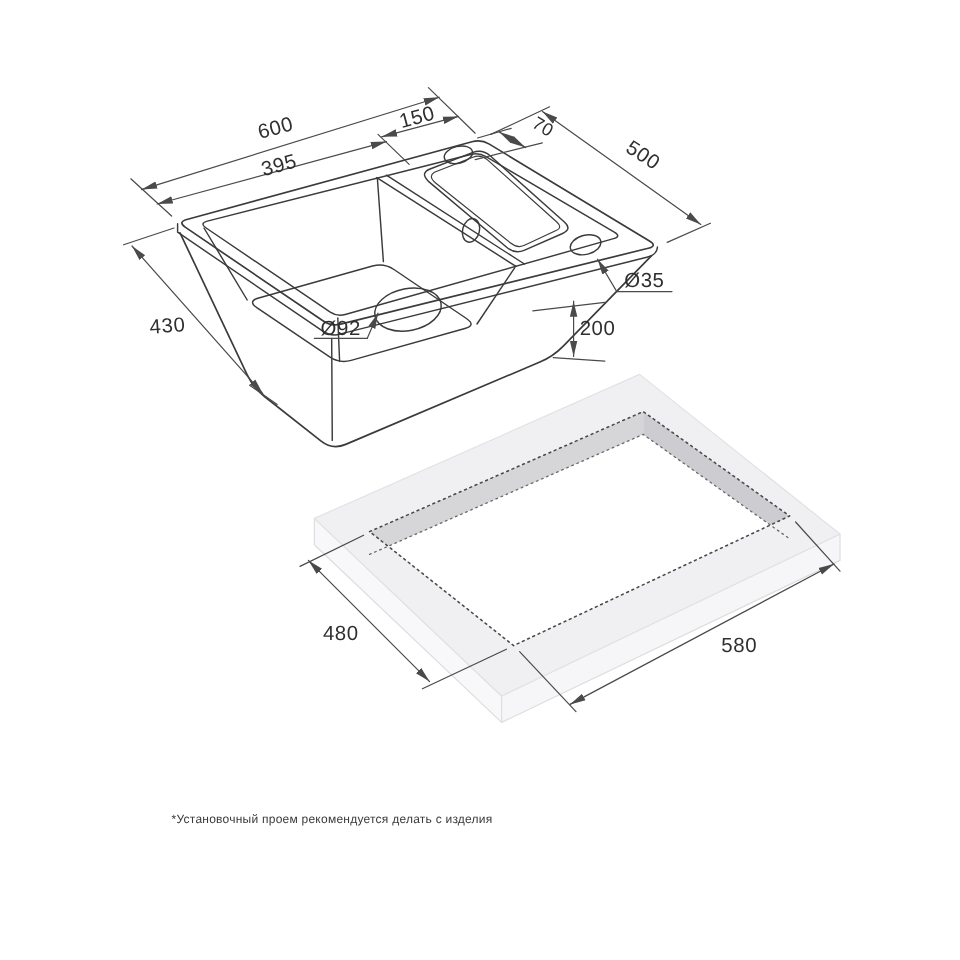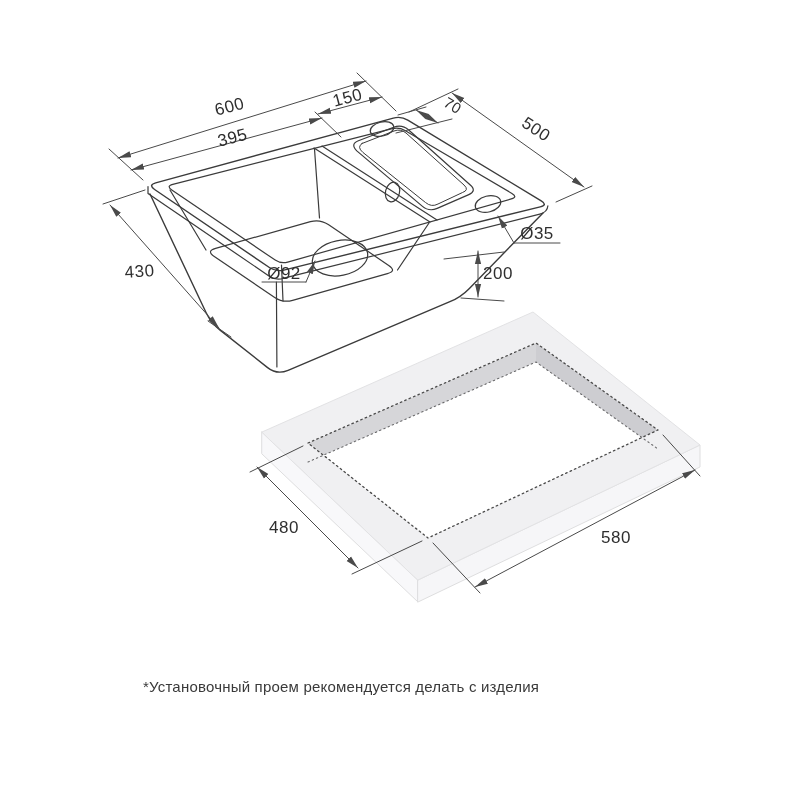--- a/index.html
+++ b/index.html
@@ -8,21 +8,21 @@
     font-family:"Liberation Sans", sans-serif;
   }
   #drawing{position:absolute;left:0;top:0;}
   .dim-text{
     font-family:"Liberation Sans", sans-serif;
     font-size:17px;fill:#2f2f2f;letter-spacing:0.5px;
   }
   .dim-text.small{font-size:15px;}
   .note{
     position:absolute;left:143px;top:678px;width:520px;
-    font-size:15px;color:#3a3a3a;letter-spacing:0.2px;
+    font-size:10px;color:#3a3a3a;letter-spacing:0.2px;
   }
 </style>
 </head>
 <body>
 
 <div id="stage">
 
 <svg id="drawing" width="800" height="800" viewBox="0 0 800 800">
   <defs>
     <marker id="ah" markerUnits="userSpaceOnUse" markerWidth="14" markerHeight="8" refX="13" refY="3.7" orient="auto-start-reverse">

